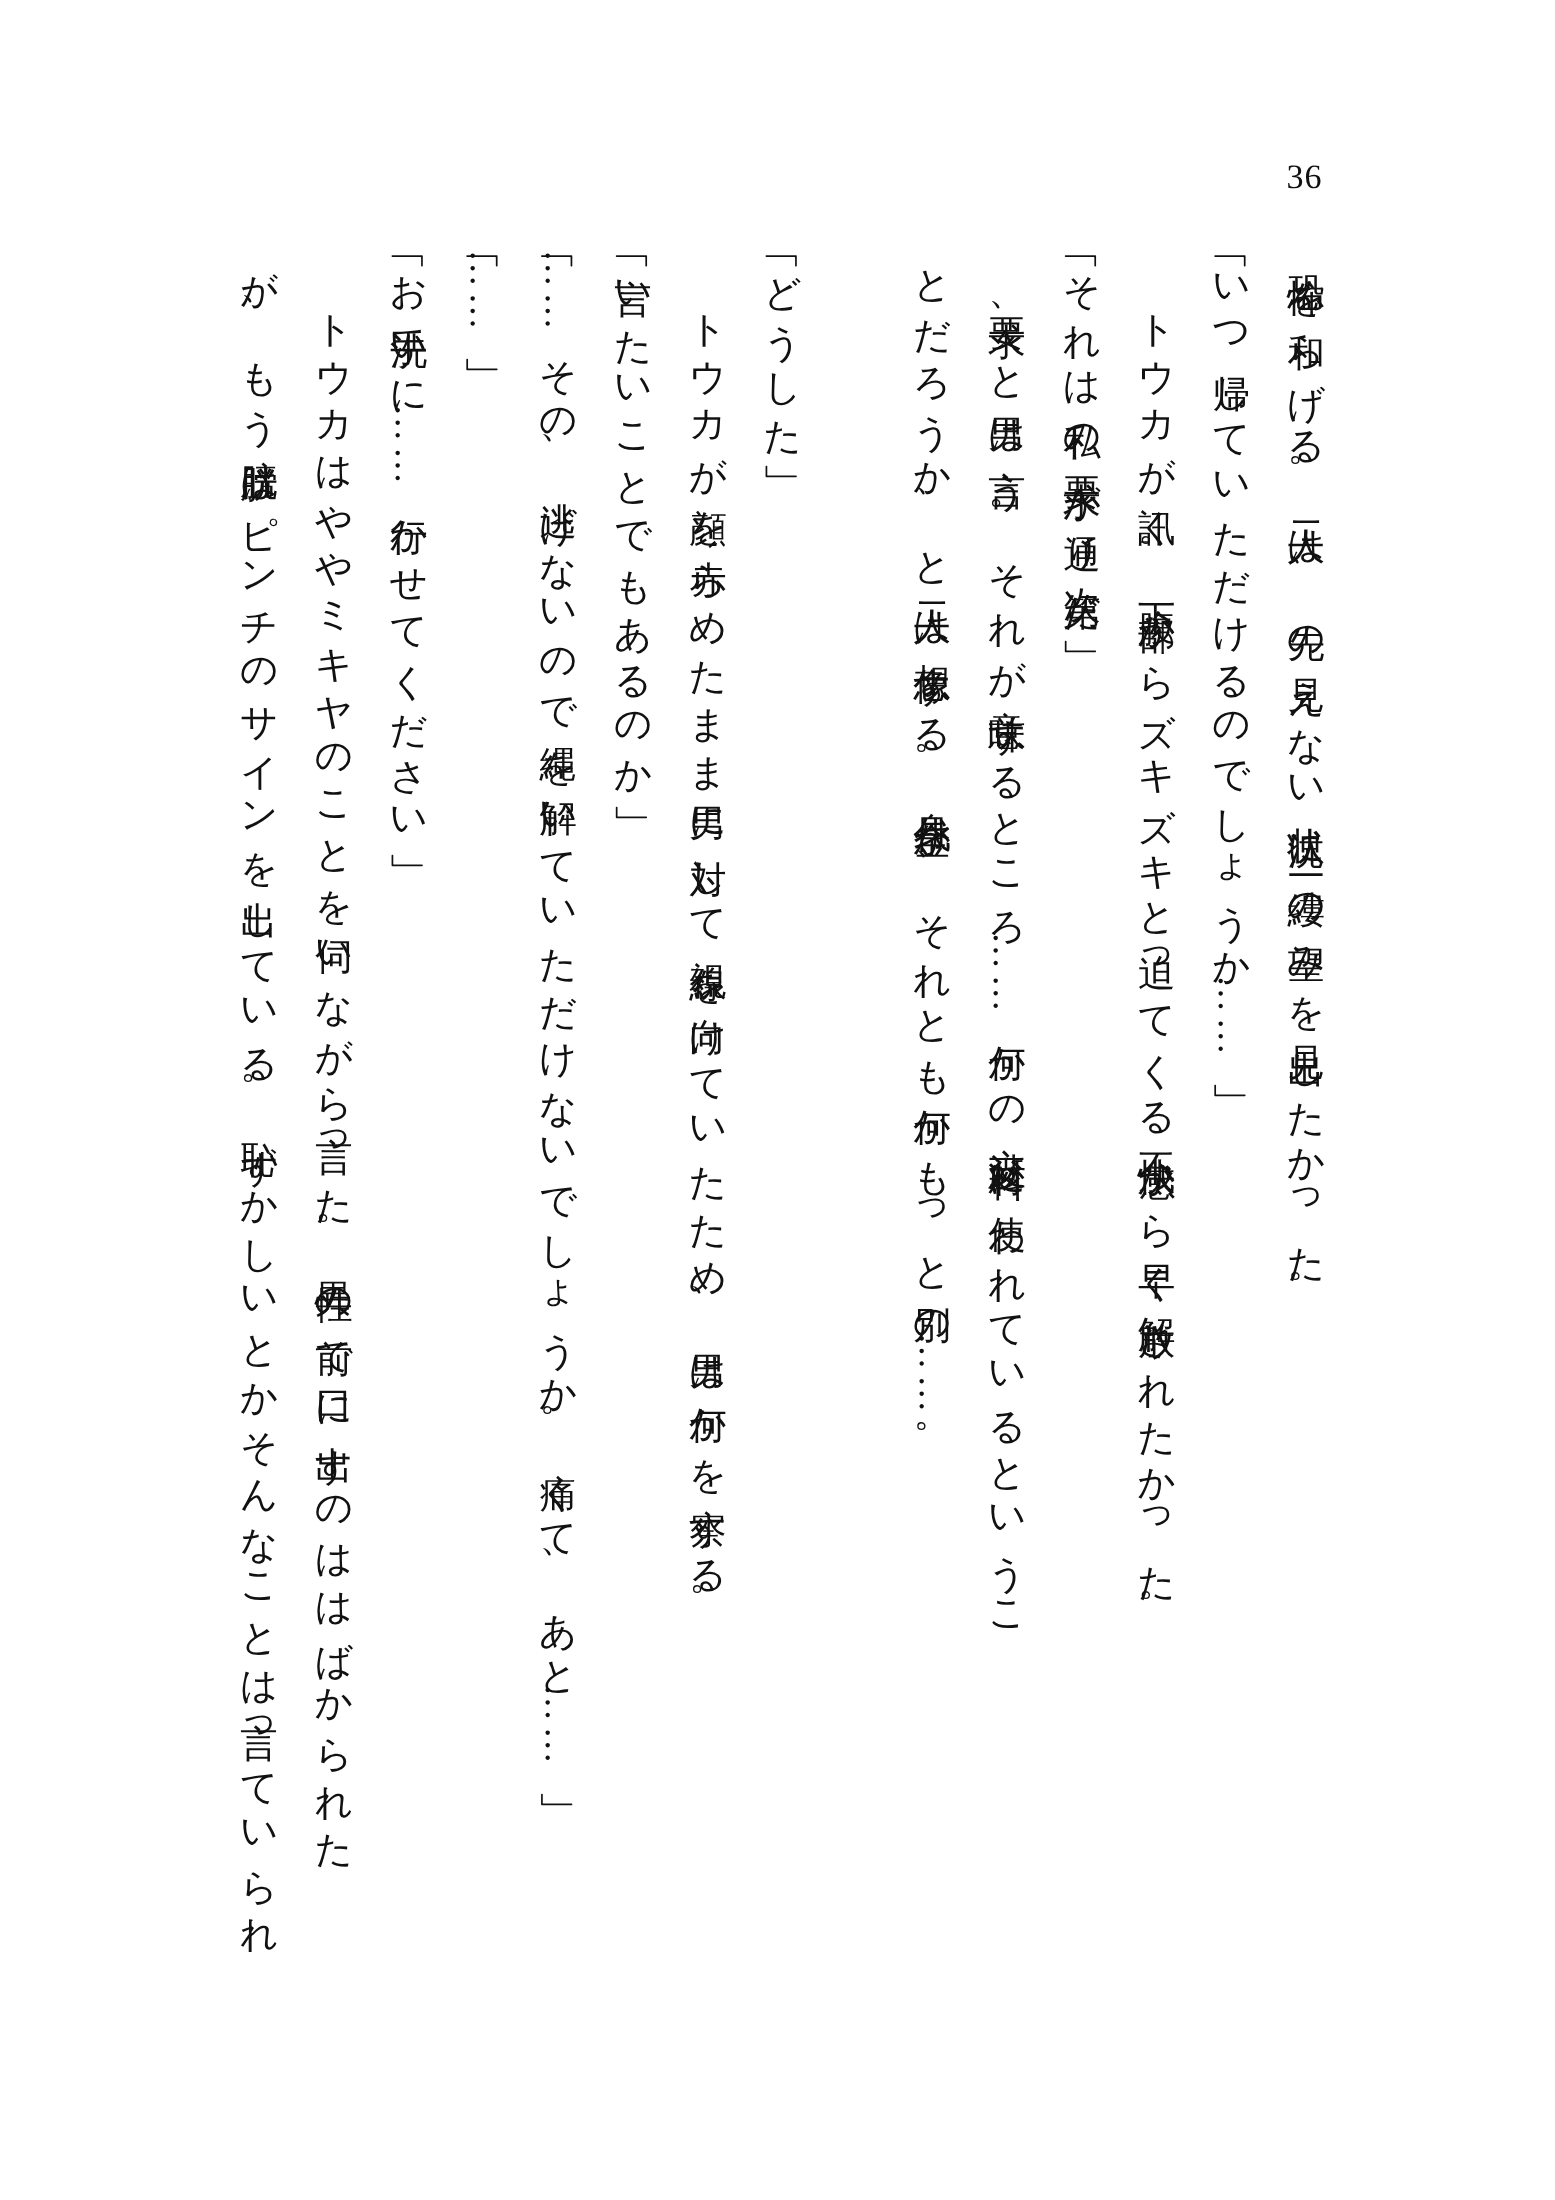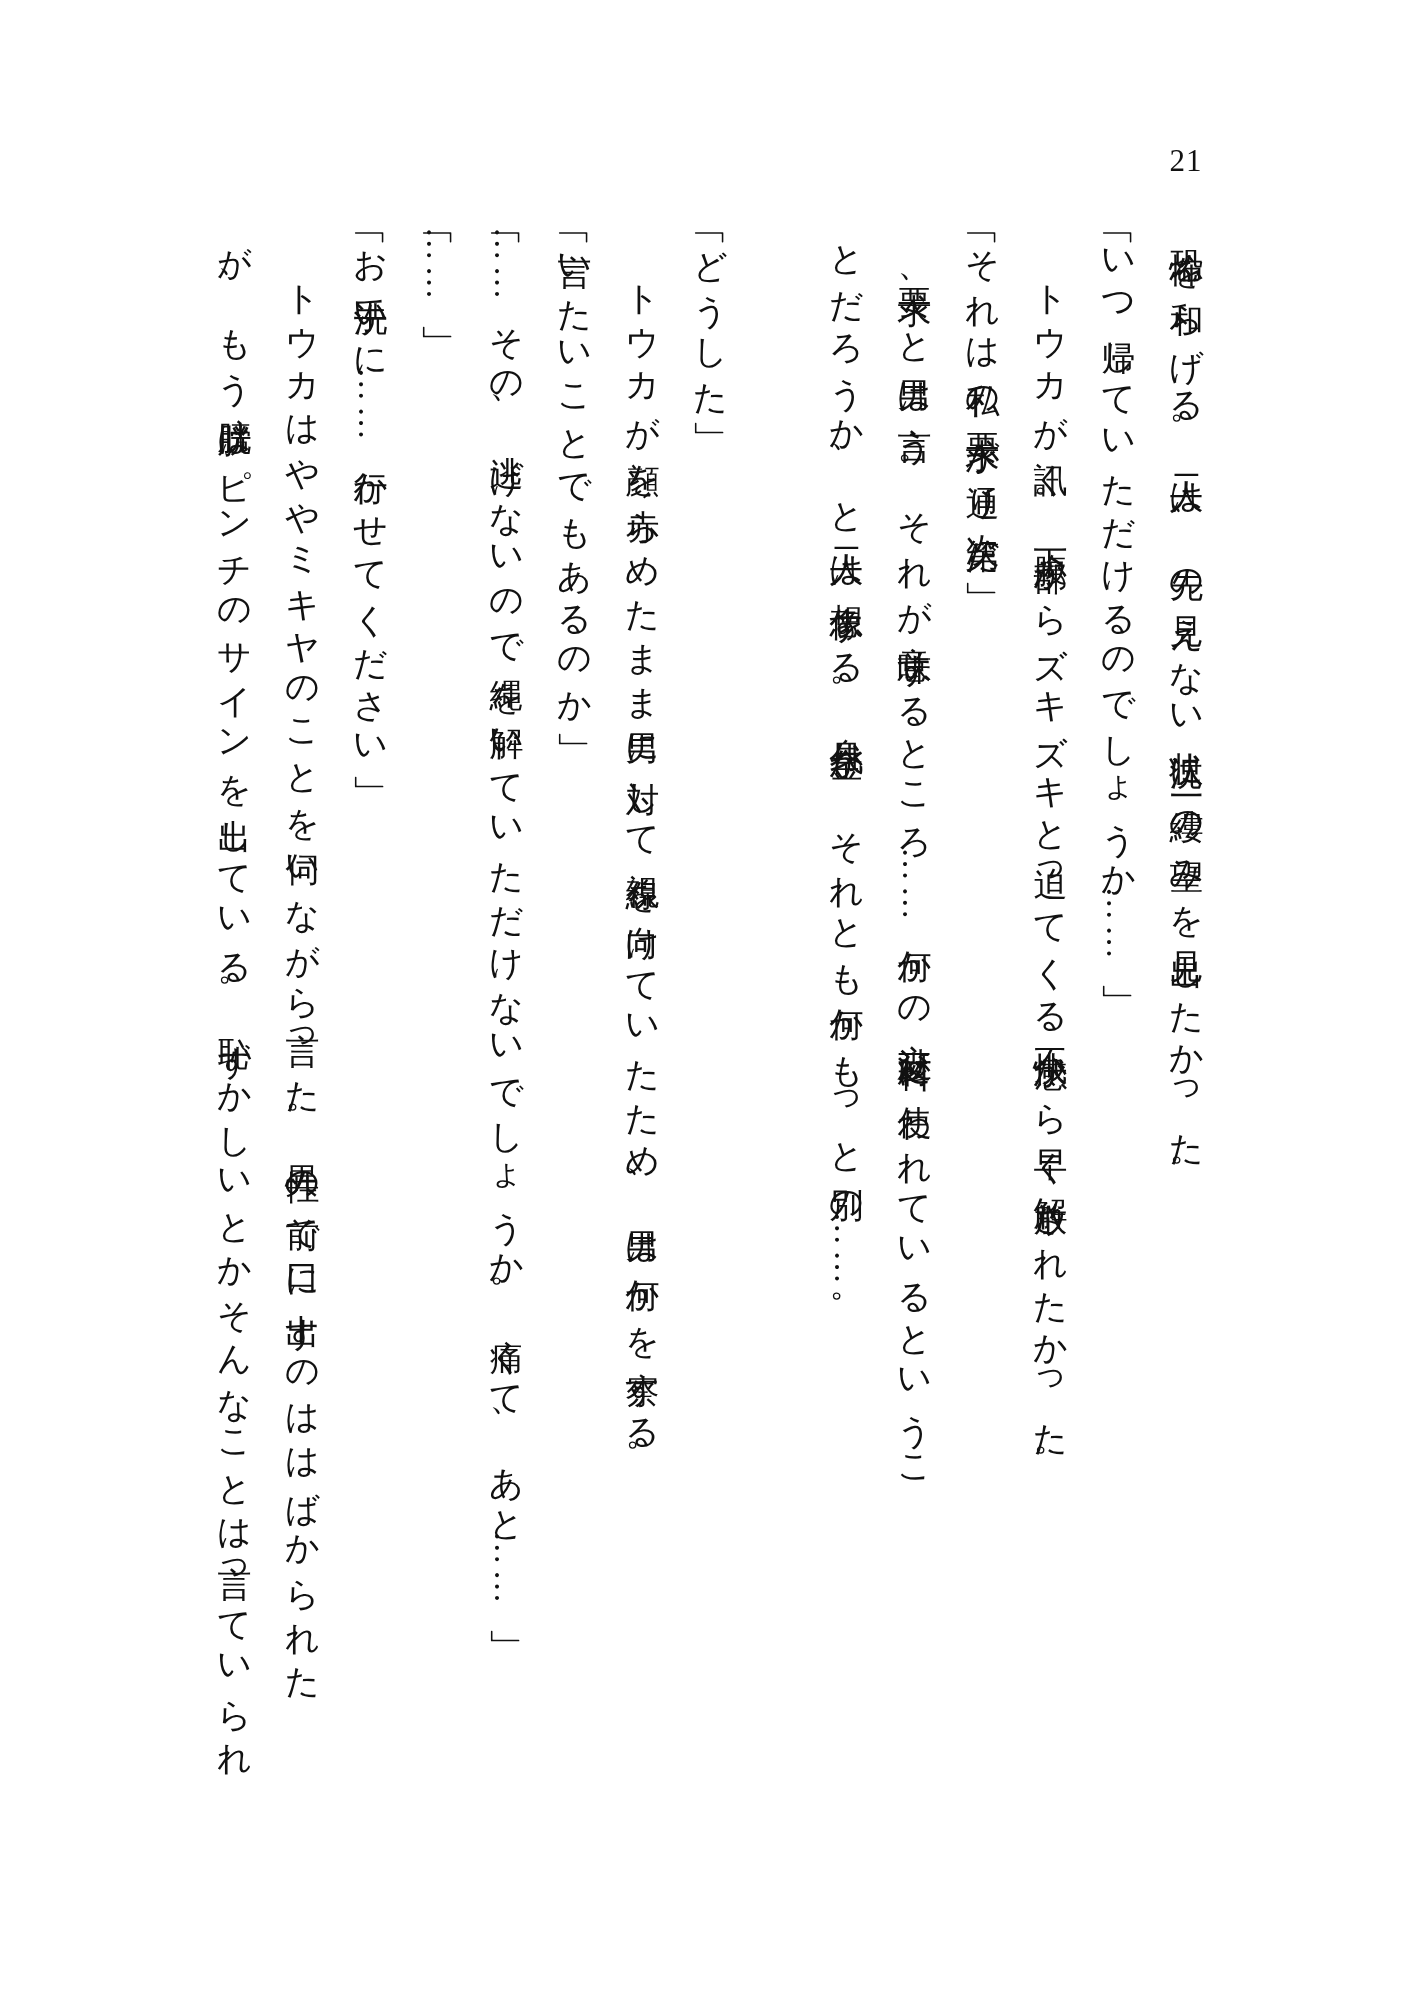--- a/index.html
+++ b/index.html
@@ -45,21 +45,21 @@
   .text-block p.indent {
     text-indent: 39px;
   }
   .text-block p.blank {
     
   }
 </style>
 </head>
 <body>
 
-<div class="page-number">21</div>
+<div class="page-number">36</div>
 
 <div class="text-block">
   <p>恐怖を和らげる。二人は、先の見えない状況に一縷の望みを見出したかった。</p>
   <p>「いつ帰していただけるのでしょうか……」</p>
   <p class="indent">トウカが訊く。下腹部からズキズキと迫ってくる不快感から早く解放されたかった。</p>
   <p>「それは私の要求が通り次第だ」</p>
   <p class="indent">要求、と男は言う。それが意味するところ……何かの交渉材料に使われているというこ</p>
   <p>とだろうか、と二人は想像する。身代金か、それとも何かもっと別の……。</p>
   <p class="blank">　</p>
   <p>「どうした」</p>

